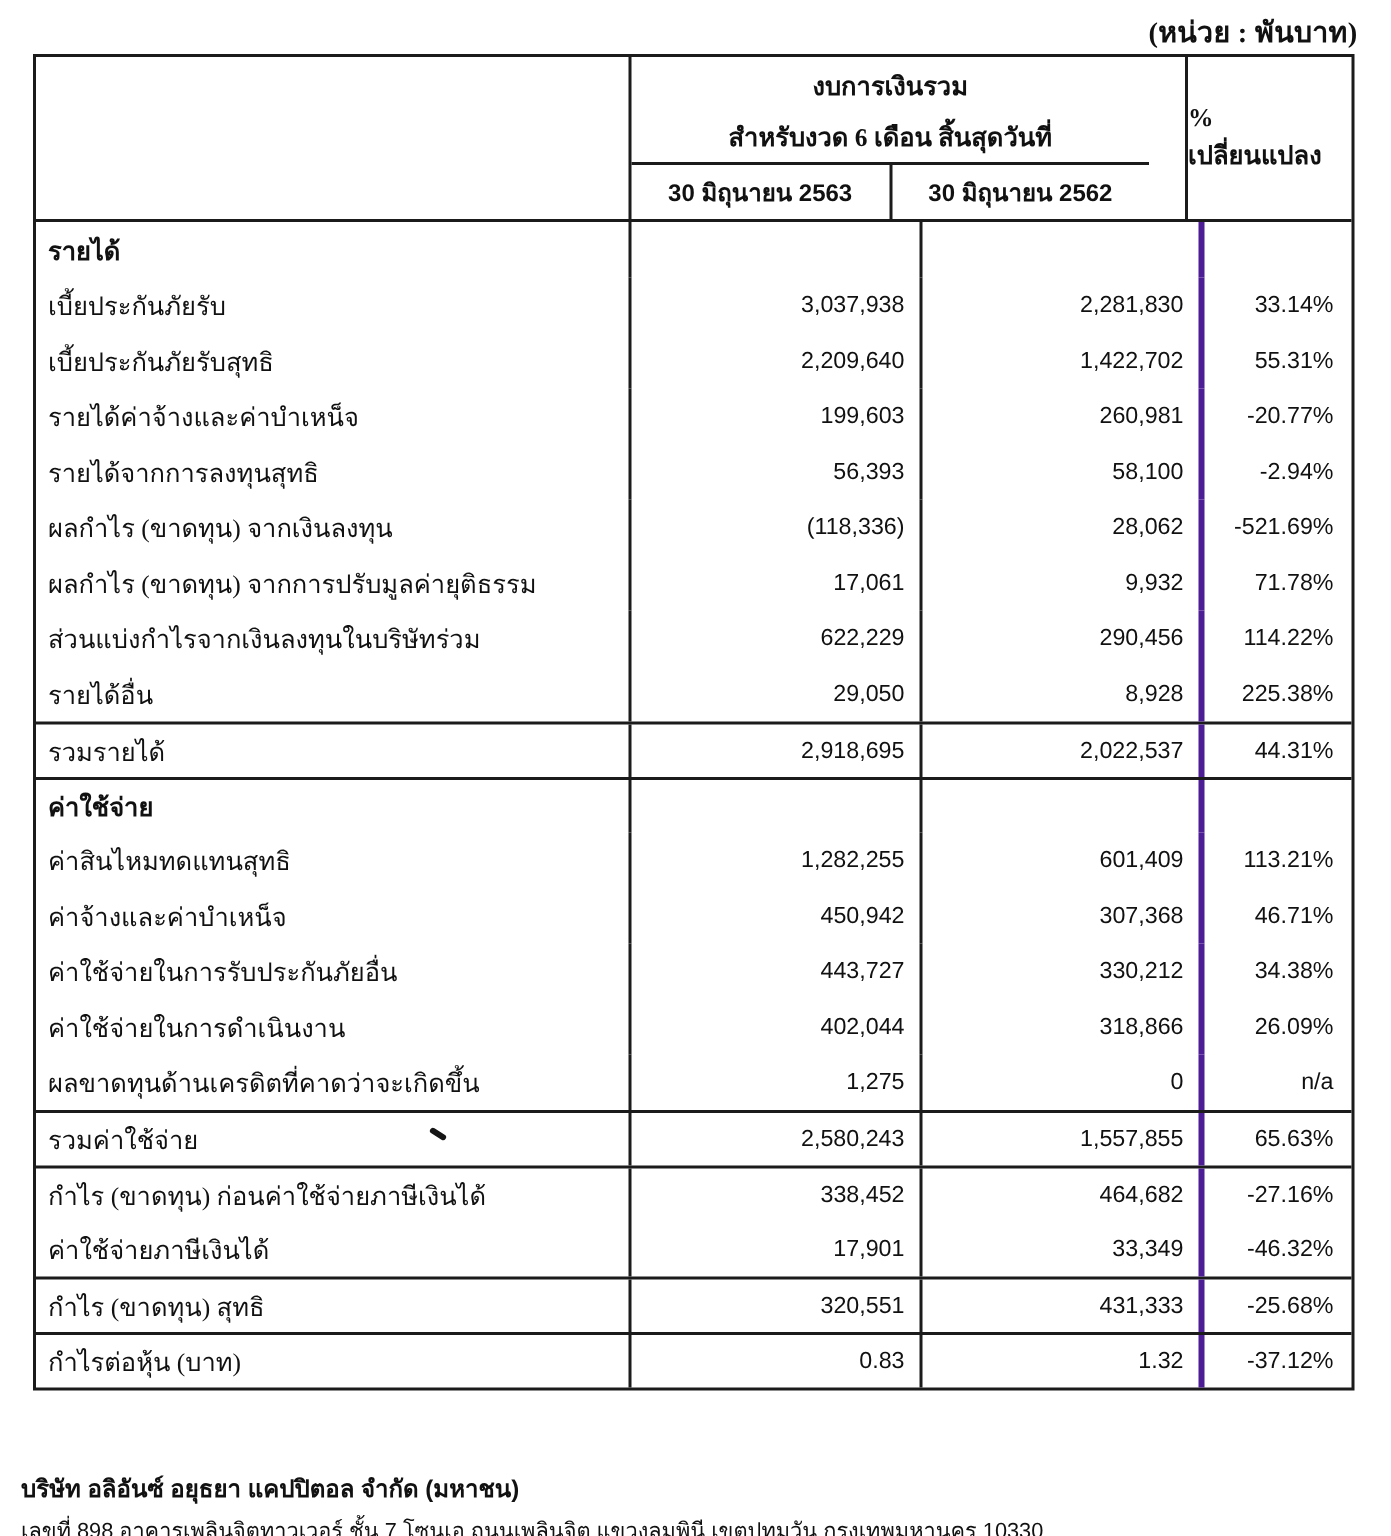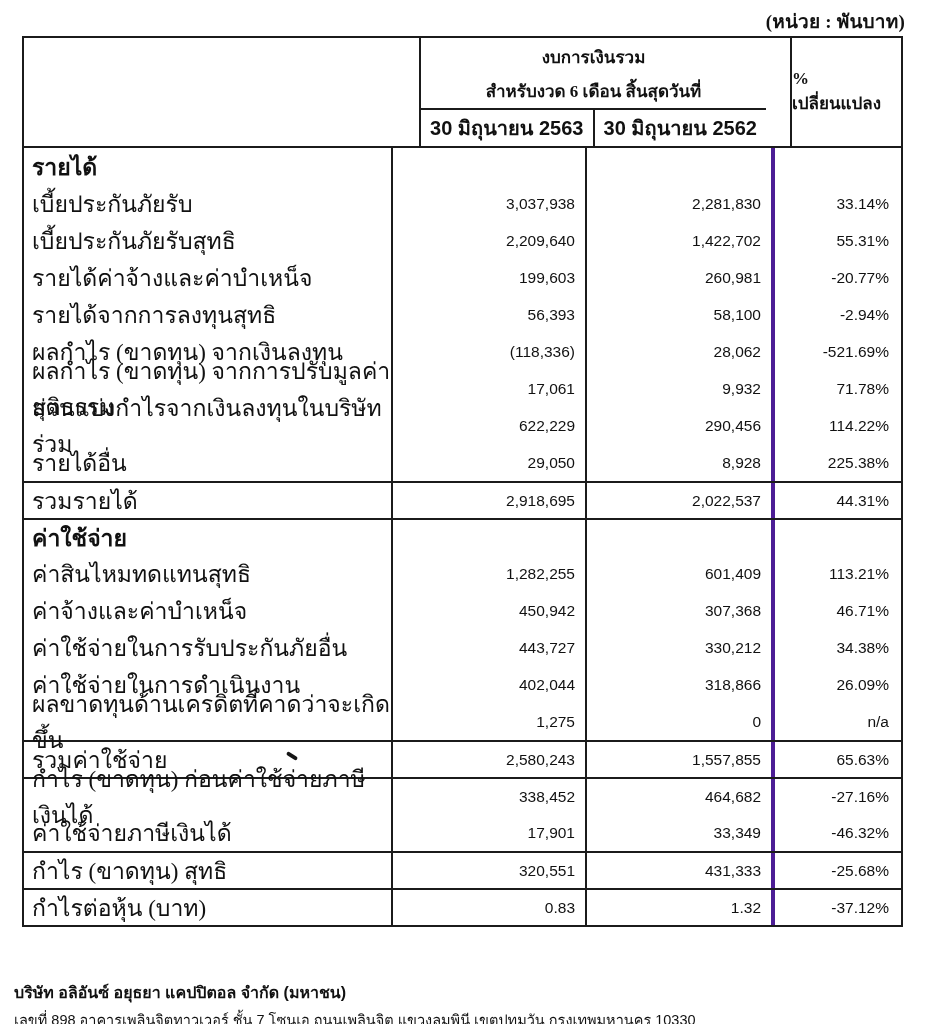--- a/index.html
+++ b/index.html
@@ -38,40 +38,40 @@
     height:72px;
     border-bottom:2px solid #1b1b1b;
     display:flex; flex-direction:column; justify-content:center; align-items:center;
     gap:7px;
     font-weight:700; font-size:17px;
   }
   .sub-cols { display:flex; flex:1; }
   .sub-col {
     flex:1;
     display:flex; align-items:center; justify-content:center;
-    font-weight:700; font-size:20px;
+    font-weight:700; font-size:16px;
     font-family:"Liberation Sans","DejaVu Sans",sans-serif;
   }
   .sub-col.b-r { border-right:2px solid #1b1b1b; }
   .th-change {
     flex:1;
     border-left:2px solid #1b1b1b;
     display:flex; align-items:center; justify-content:center;
     font-weight:700; font-size:17px;margin-left:24px;
   }
 
   
   .row { display:flex; height:37px; align-items:center; }
   .row.sep { border-top:2px solid #1b1b1b; }
   .c-label {
-    width:369px; height:100%;
+    width:397px; height:100%;
     border-right:2px solid #1b1b1b;
     display:flex; align-items:center;
     padding-left:8px;
-    font-size:23px; font-weight:500;
+    font-size:17px; font-weight:500;
     position:relative;
   }
   .row.section .c-label { font-weight:700; }
   .c-val {
     height:100%;
     display:flex; align-items:center; justify-content:flex-end;
     font-family:"Liberation Sans","DejaVu Sans",sans-serif;
     font-size:15.5px;
     padding-right:10px;
   }

